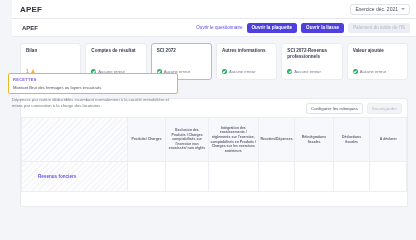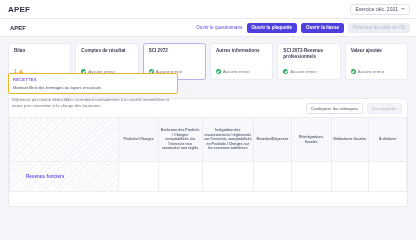--- a/index.html
+++ b/index.html
@@ -2,21 +2,21 @@
 <html><head>
 <meta charset="utf-8">
 <style>
   * { box-sizing: border-box; margin: 0; padding: 0; }
   html, body {
     width: 416px; height: 210px;
     font-family: "Liberation Sans", sans-serif;
     background: #f4f5f8;
     overflow: hidden;
   }
-  .app { width: 416px; height: 210px; position: relative; background: #f4f5f8; }
+  .app { width: 416px; height: 210px; position: relative; background: #f4f5f8; padding-left: 12px; }
 
   
   .topbar {
     height: 19px;
     background: #ffffff;
     border-bottom: 1px solid #e6e8ee;
     display: flex; align-items: center;
     padding: 0 6px 0 8px;
   }
   .brand {

